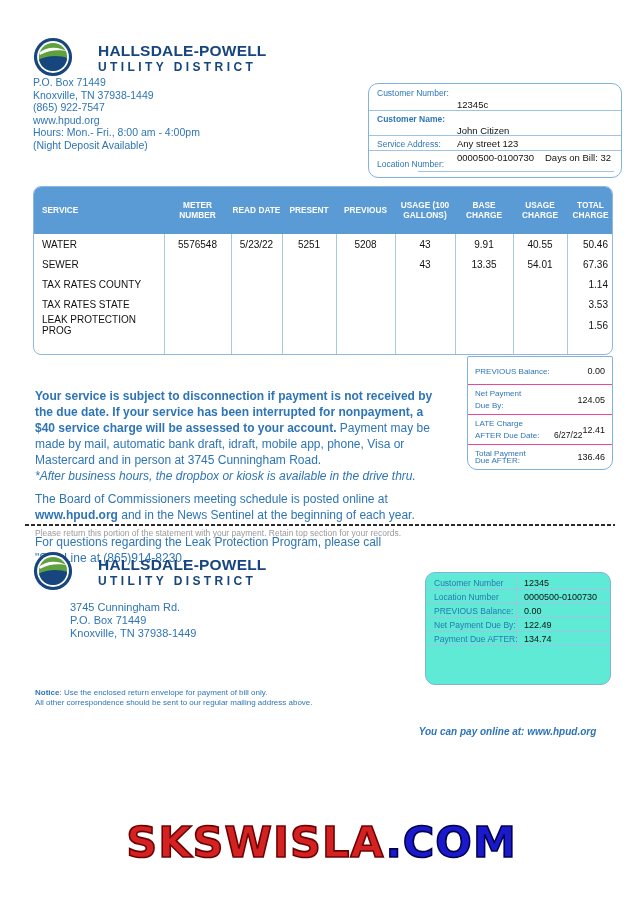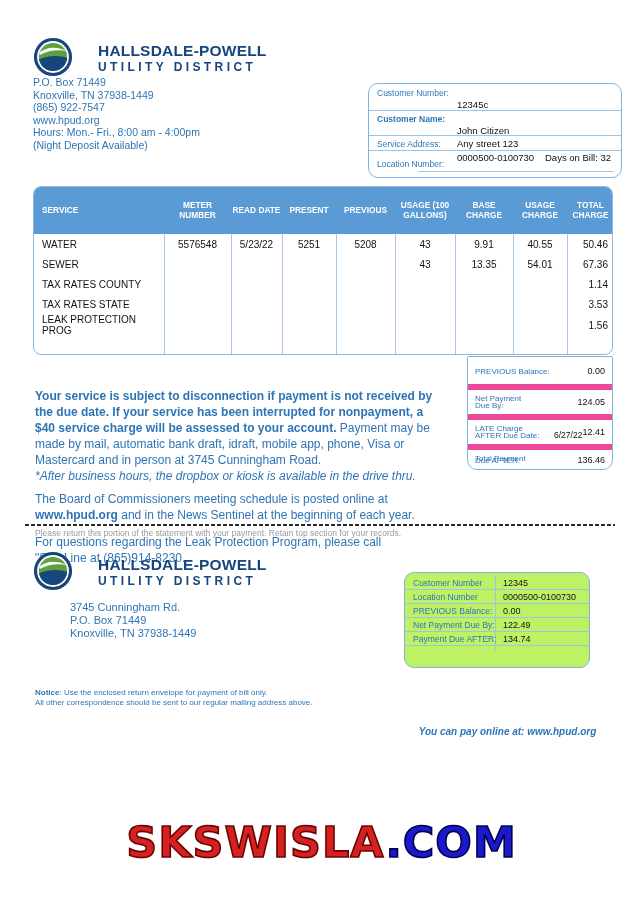--- a/index.html
+++ b/index.html
@@ -37,21 +37,21 @@
   .usage-wrap thead th:first-child { text-align:left; padding-left:8px; }
   .usage-wrap tbody td { font-size:10px; color:#111; text-align:center; height:20px;
     border-left:1px solid #A8C9E8; vertical-align:middle; }
   .usage-wrap tbody td:first-child { border-left:none; text-align:left; padding-left:8px; }
   .usage-wrap tbody td:last-child { text-align:right; padding-right:6px; }
   .usage-wrap tbody tr.filler td { height:41px; }
 
   
   .summary-box { position:absolute; left:467px; top:356px; width:146px; height:114px;
     border:1.5px solid #7FB2DE; border-radius:2px 2px 10px 10px; background:#fff; overflow:hidden; }
-  .srow { position:relative; border-top:6px solid #ec4899; }
+  .srow { position:relative; border-top:1px solid #ec4899; }
   .srow.r0 { height:27px; border-top:none; }
   .srow.r1 { height:30px; }
   .srow.r2 { height:30px; }
   .srow.r3 { height:25px; }
   .sl1 { position:absolute; left:7px; top:4px; color:#2E75B6; font-size:8px; }
   .srow.r0 .sl1 { top:50%; transform:translateY(-50%); }
   .sl2 { position:absolute; left:7px; bottom:4px; color:#2E75B6; font-size:8px; }
   .sdate { position:absolute; left:86px; bottom:4px; color:#111; font-size:8.5px; }
   .sval { position:absolute; right:7px; top:50%; transform:translateY(-50%); color:#111; font-size:9px; }
 
@@ -63,22 +63,22 @@
   .notice-block .p2 { margin-top:7px; }
   .notice-block .p3 { margin-top:11px; font-weight:normal; }
 
   
   .dash-line { position:absolute; left:25px; top:524px; width:590px; height:2px;
     background:repeating-linear-gradient(90deg,#2b2b2b 0 4px, transparent 4px 6px); }
   .return-note { position:absolute; left:35px; top:528px; color:#9a9a9a; font-size:8.5px; }
 
   
   .addr-bottom { position:absolute; left:70px; top:601px; color:#2E75B6; font-size:11px; line-height:13px; }
-  .stub-table { position:absolute; left:404px; top:572px; width:186px; height:96px;
-    border:1.5px solid #7FB2DE; border-radius:10px; background:#bef264; overflow:hidden; padding-top:3px; }
+  .stub-table { position:absolute; left:425px; top:572px; width:186px; height:113px;
+    border:1.5px solid #7FB2DE; border-radius:10px; background:#5eead4; overflow:hidden; padding-top:3px; }
   .strow { position:relative; height:14px; border-bottom:1px solid #9DC3E6; }
   .stlabel { position:absolute; left:8px; top:2px; color:#2E75B6; font-size:8.5px; }
   .stvalue { position:absolute; left:98px; top:2px; color:#111; font-size:9px; }
   .stub-vline { position:absolute; left:90px; top:3px; height:74px; width:1px; background:#9DC3E6; }
 
   .notice2 { position:absolute; left:35px; top:688px; color:#2E75B6; font-size:8px; line-height:9.8px; }
   .notice2 .b { font-weight:bold; }
   .pay-online { position:absolute; left:400px; top:699px; width:215px; text-align:center;
     color:#2E75B6; font-size:10px; font-weight:bold; font-style:italic;margin-top:27px; }
 

